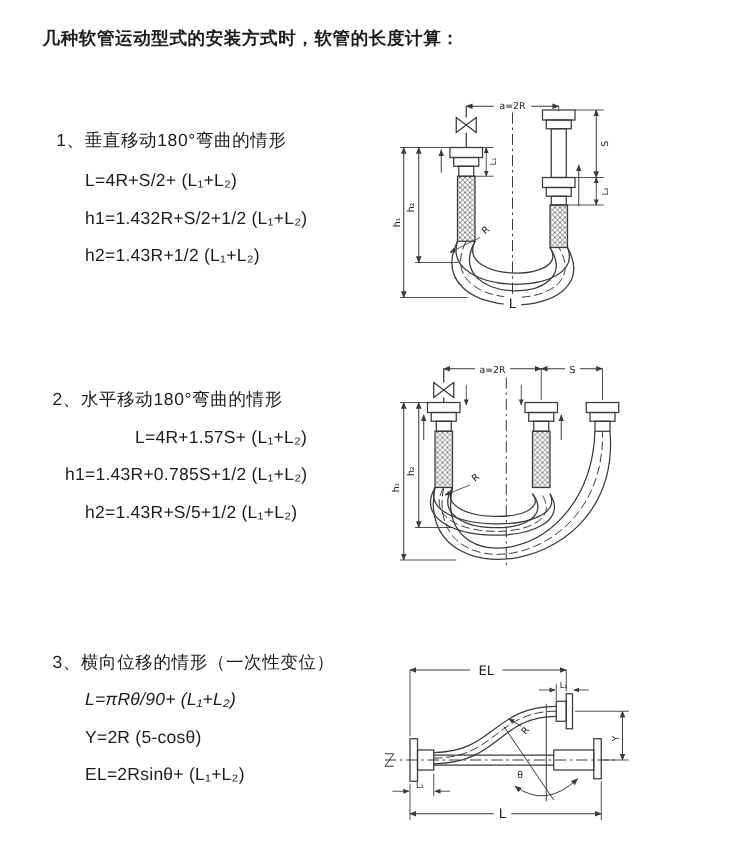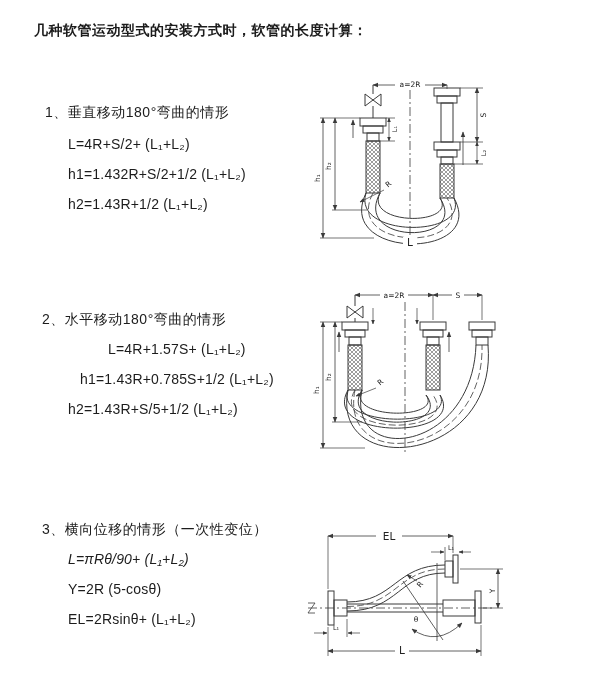--- a/index.html
+++ b/index.html
@@ -34,21 +34,21 @@
 <div>
   <div class="abs heading" style="left:45px;top:104px;">1、垂直移动180°弯曲的情形</div>
   <div class="abs formula" style="left:68px;top:136px;">L=4R+S/2+ (L₁+L₂)</div>
   <div class="abs formula" style="left:68px;top:166px;">h1=1.432R+S/2+1/2 (L₁+L₂)</div>
   <div class="abs formula" style="left:68px;top:196px;">h2=1.43R+1/2 (L₁+L₂)</div>
 </div>
 
 <div>
   <div class="abs heading" style="left:42px;top:311px;">2、水平移动180°弯曲的情形</div>
   <div class="abs formula" style="left:68px;top:341px;margin-left:40px;">L=4R+1.57S+ (L₁+L₂)</div>
-  <div class="abs formula" style="left:80px;top:371px;">h1=1.43R+0.785S+1/2 (L₁+L₂)</div>
+  <div class="abs formula" style="left:52px;top:371px;">h1=1.43R+0.785S+1/2 (L₁+L₂)</div>
   <div class="abs formula" style="left:68px;top:401px;">h2=1.43R+S/5+1/2 (L₁+L₂)</div>
 </div>
 
 <div>
   <div class="abs heading" style="left:42px;top:521px;">3、横向位移的情形（一次性变位）</div>
   <div class="abs formula" style="left:68px;top:551px;font-style:italic;">L=πRθ/90+ (L₁+L₂)</div>
   <div class="abs formula" style="left:68px;top:581px;">Y=2R (5-cosθ)</div>
   <div class="abs formula" style="left:68px;top:611px;">EL=2Rsinθ+ (L₁+L₂)</div>
 </div>
 

